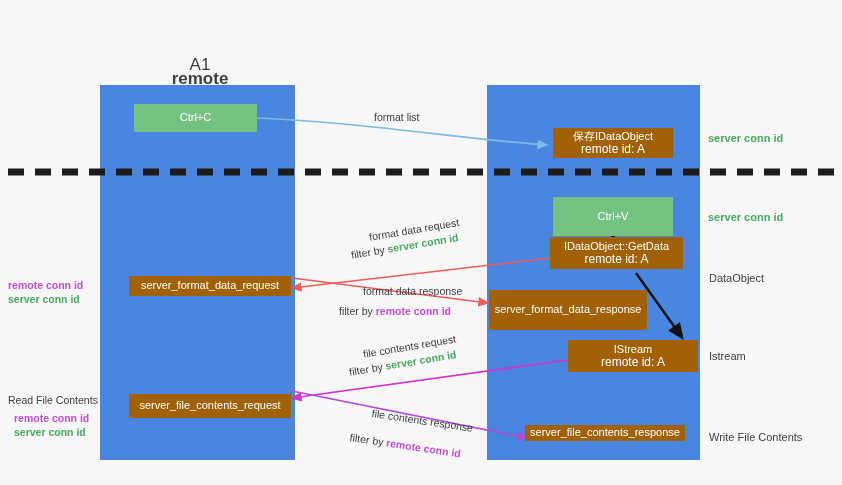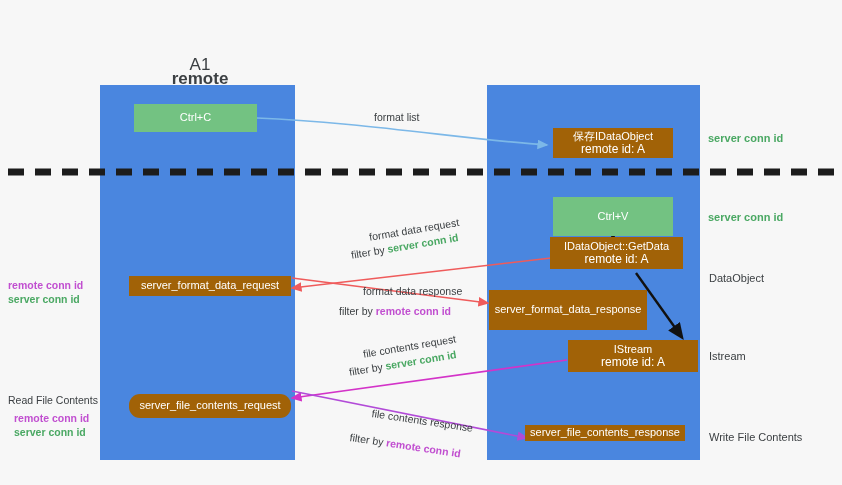--- a/index.html
+++ b/index.html
@@ -172,21 +172,21 @@
   </div>
 
   <div class="abs node orange" style="left:129px; top:276px; width:162px; height:20px;">
     <span>server_format_data_request</span>
   </div>
 
   <div class="abs node orange" style="left:489px; top:290px; width:158px; height:40px;">
     <span>server_format_data_response</span>
   </div>
 
-  <div class="abs node orange" style="left:129px; top:394px; width:162px; height:24px;border-radius:11px;">
+  <div class="abs node orange" style="left:129px; top:394px; width:162px; height:24px;">
     <span>server_file_contents_request</span>
   </div>
 
   <div class="abs node orange" style="left:525px; top:425px; width:160px; height:16px;">
     <span>server_file_contents_response</span>
   </div>
 
   <div class="abs edge-label" style="left:374px; top:110px;">
     <span>format list</span>
   </div>

